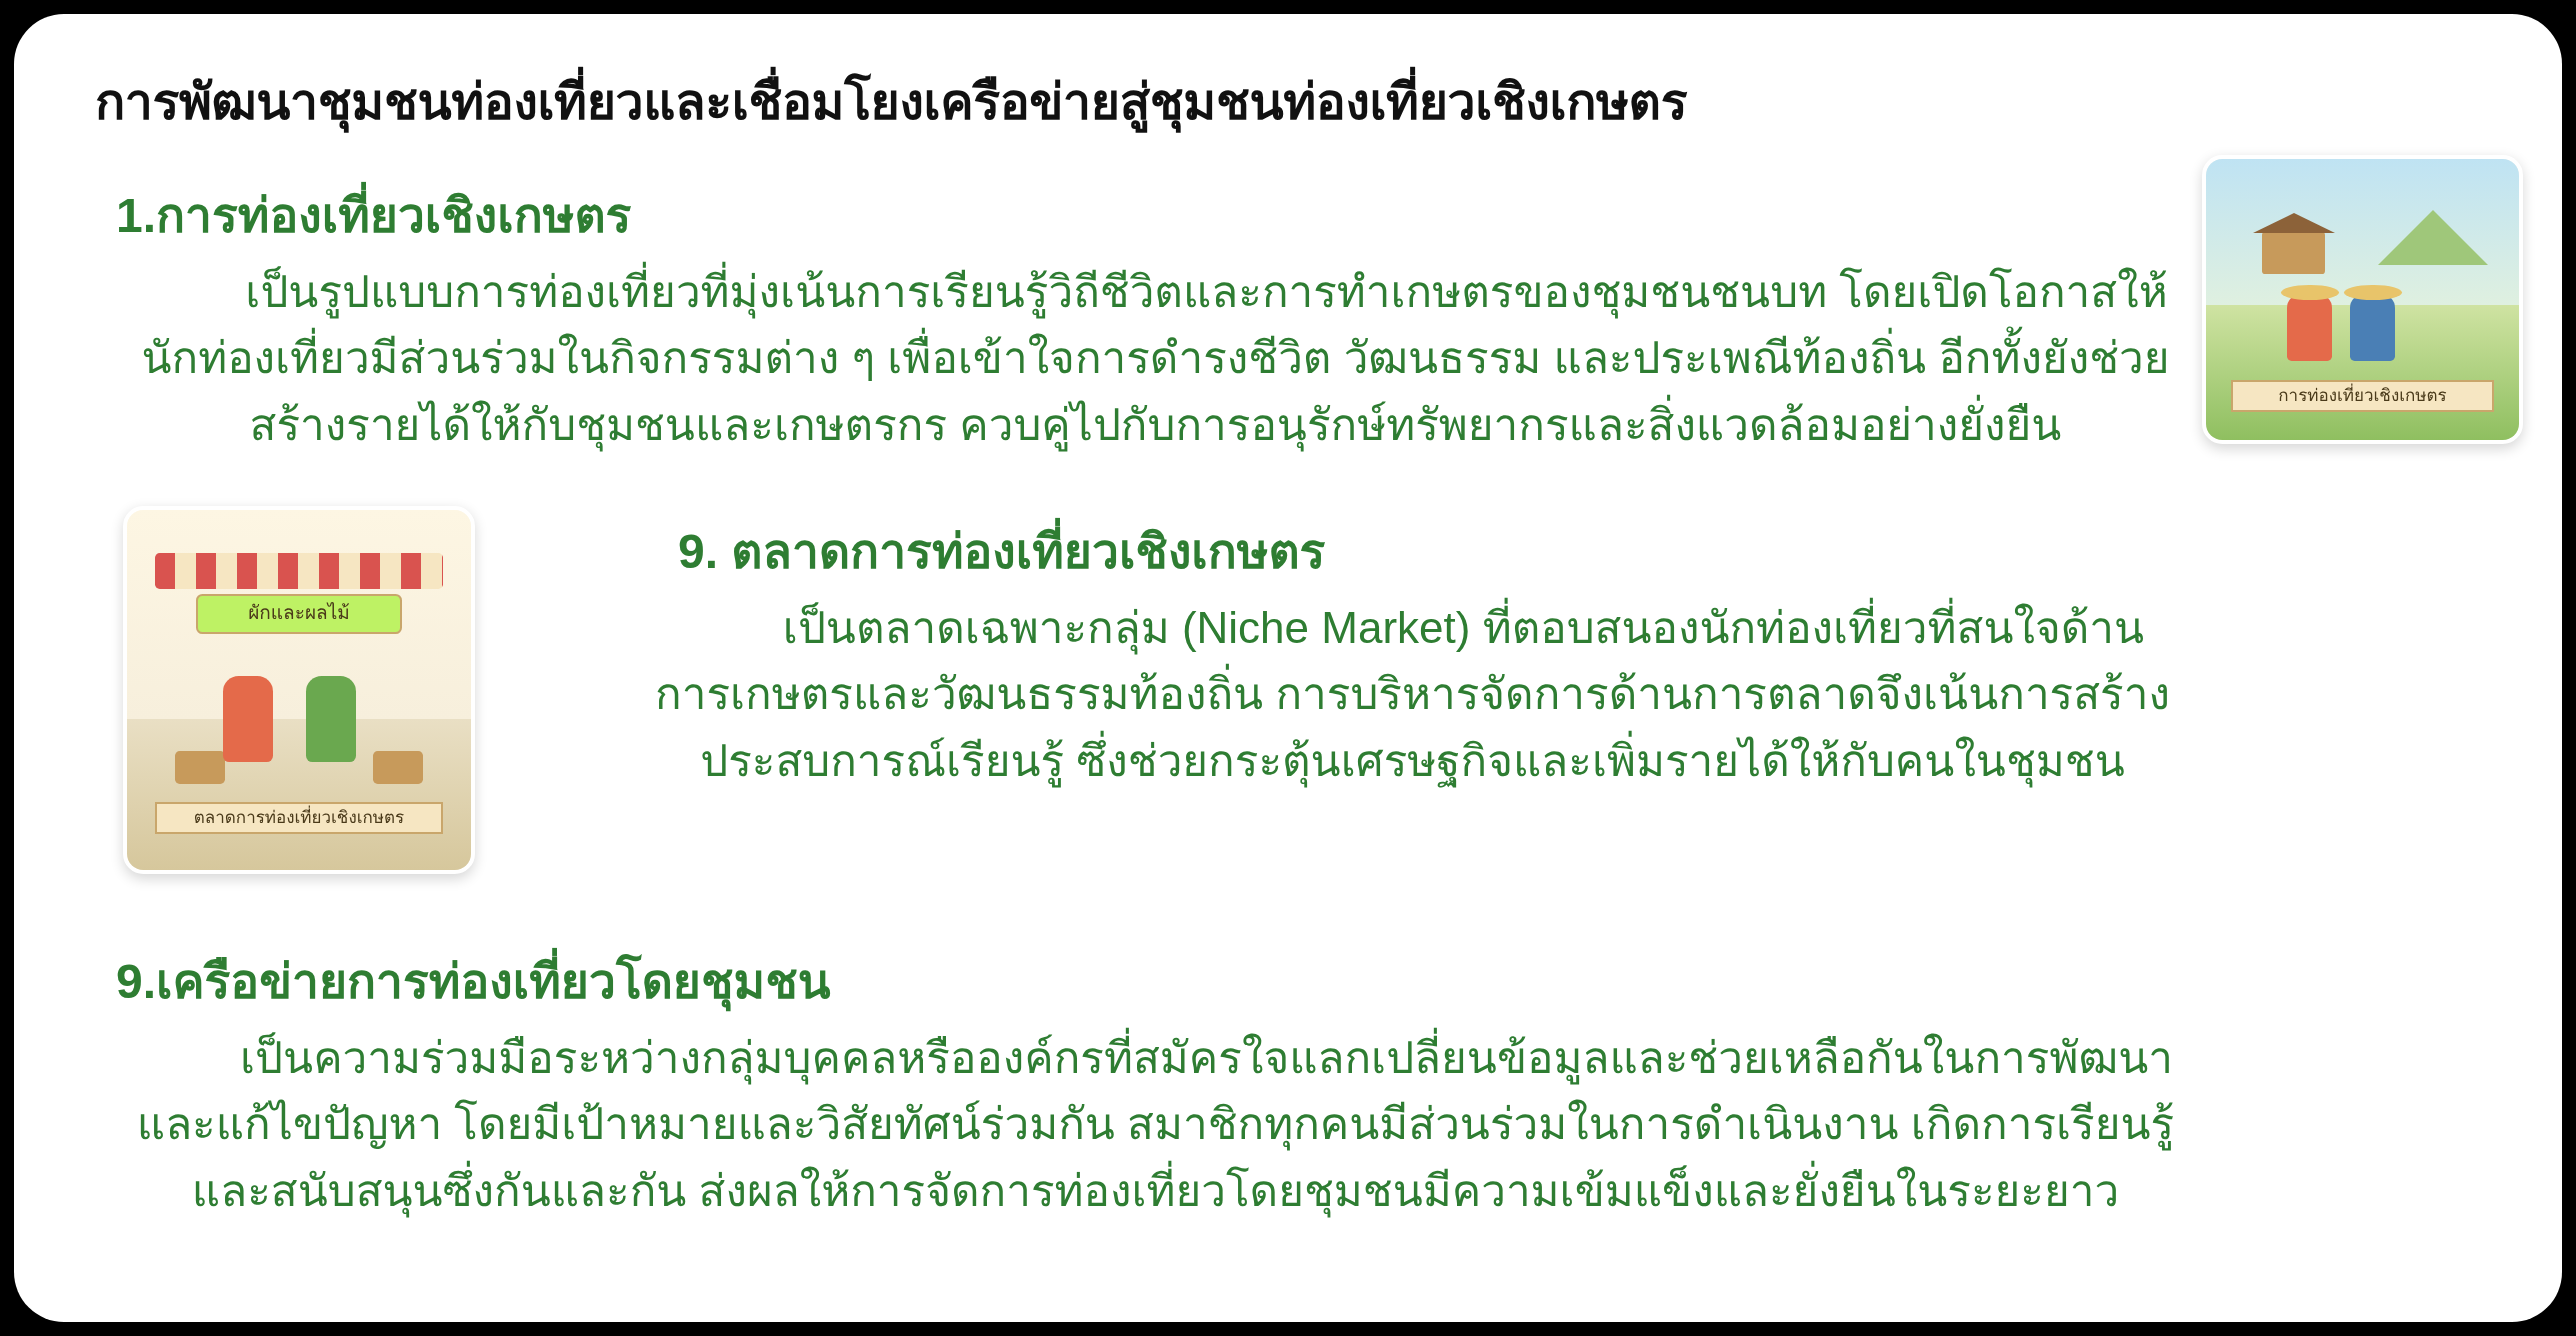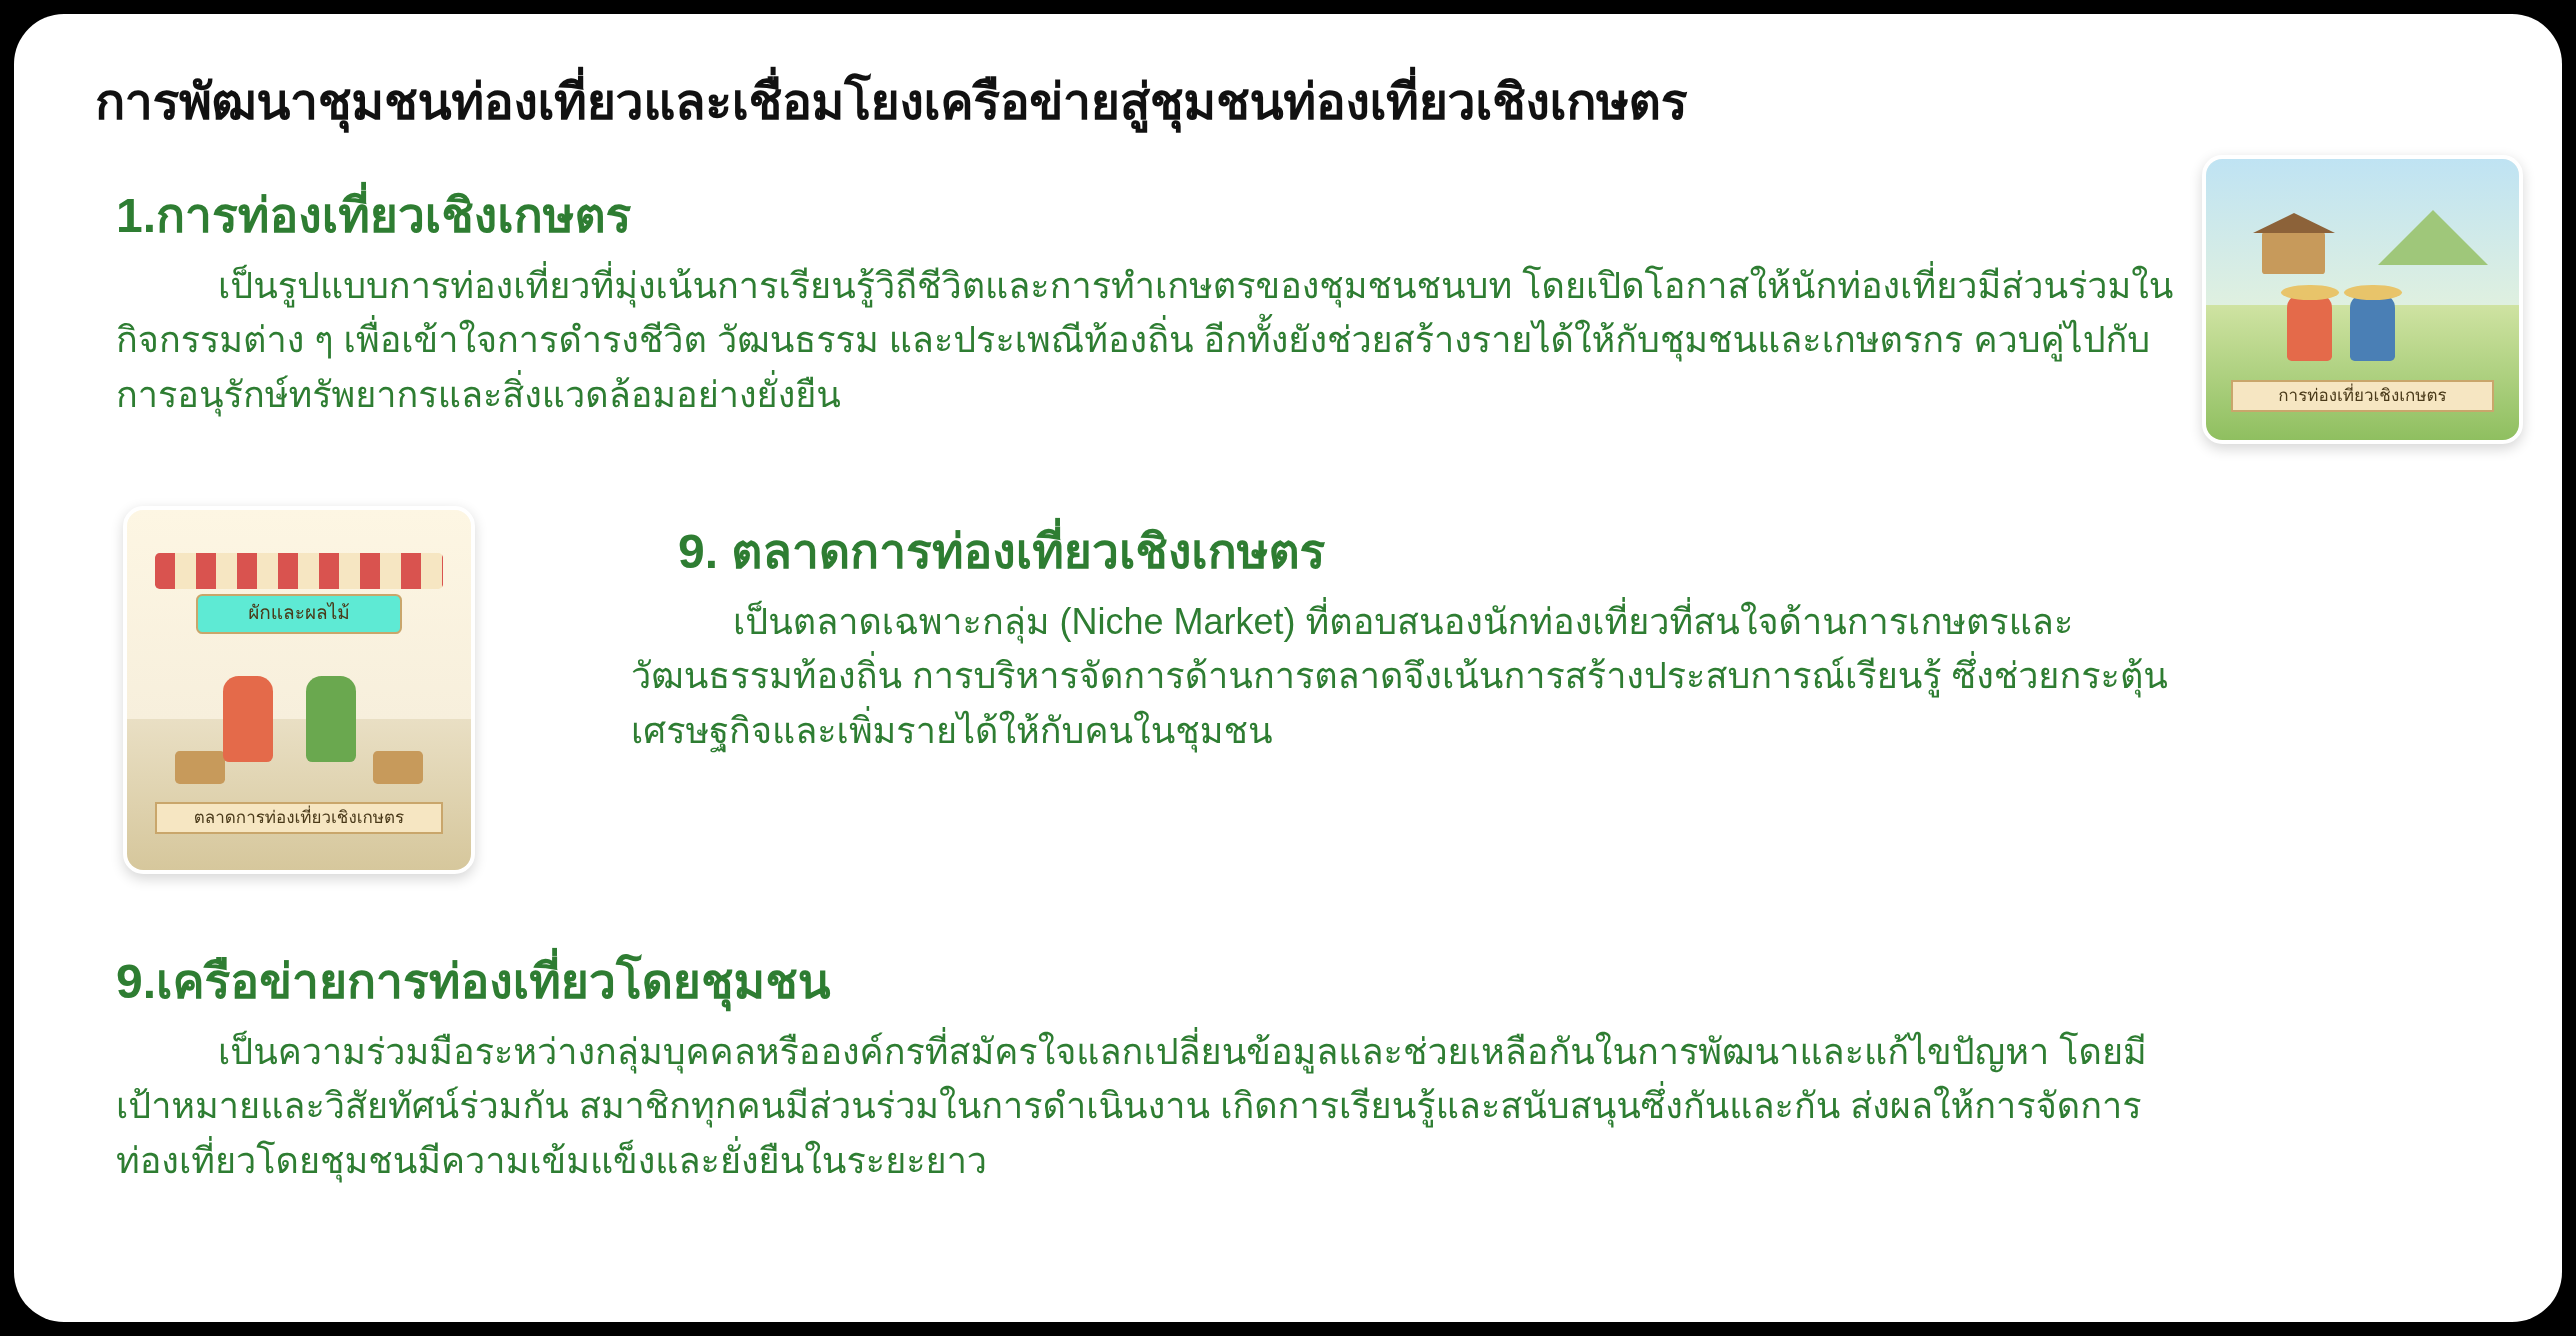--- a/index.html
+++ b/index.html
@@ -36,23 +36,24 @@
 
   
   .section-heading {
     color: #2e7d32;
     font-size: 48px;
     font-weight: 600;
     line-height: 1.25;
   }
   .section-body {
     color: #2e7d32;
-    font-size: 36px;
+    font-size: 44px;
     line-height: 1.52;
     text-indent: 102px;
+    text-align: center;
   }
 
   #sec1 {
     position: absolute;
     left: 102px;
     top: 172px;
     width: 2079px;
   }
   #sec1 .section-body { margin-top: 12.5px; }
 
@@ -145,21 +146,21 @@
   #illus2 { left: 109px; top: 492px; width: 344px; height: 360px; }
   #illus2 .sky { background: linear-gradient(#fdf6e3, #f7efdc); height: 58%; }
   #illus2 .ground { background: linear-gradient(#e9dfc4, #d6c79c); height: 42%; }
   #illus2 .roof {
     position: absolute; left: 8%; right: 8%; top: 12%; height: 36px;
     background: repeating-linear-gradient(90deg,#d9534f 0 20.3px,#f6e6c2 20.3px 41px);
     border-radius: 4.7px;
   }
   #illus2 .board {
     position: absolute; left: 20%; right: 20%; top: calc(12% + 41px); height: 36px;
-    background: #5eead4; border: 2.3px solid #c9a66b; border-radius: 6.3px;
+    background: #bef264; border: 2.3px solid #c9a66b; border-radius: 6.3px;
     color: #4a3a1a; font-size: 19px; text-align: center; line-height: 33px;
     white-space: nowrap; overflow: hidden;
   }
   #illus2 .p1, #illus2 .p2 {
     position: absolute; bottom: 30%; width: 50px; height: 86px;
     border-radius: 15.6px 15.6px 6.3px 6.3px;
   }
   #illus2 .p1 { left: 28%; background: #e46a4a; }
   #illus2 .p2 { left: 52%; background: #6aa84f; }
   #illus2 .crate {

